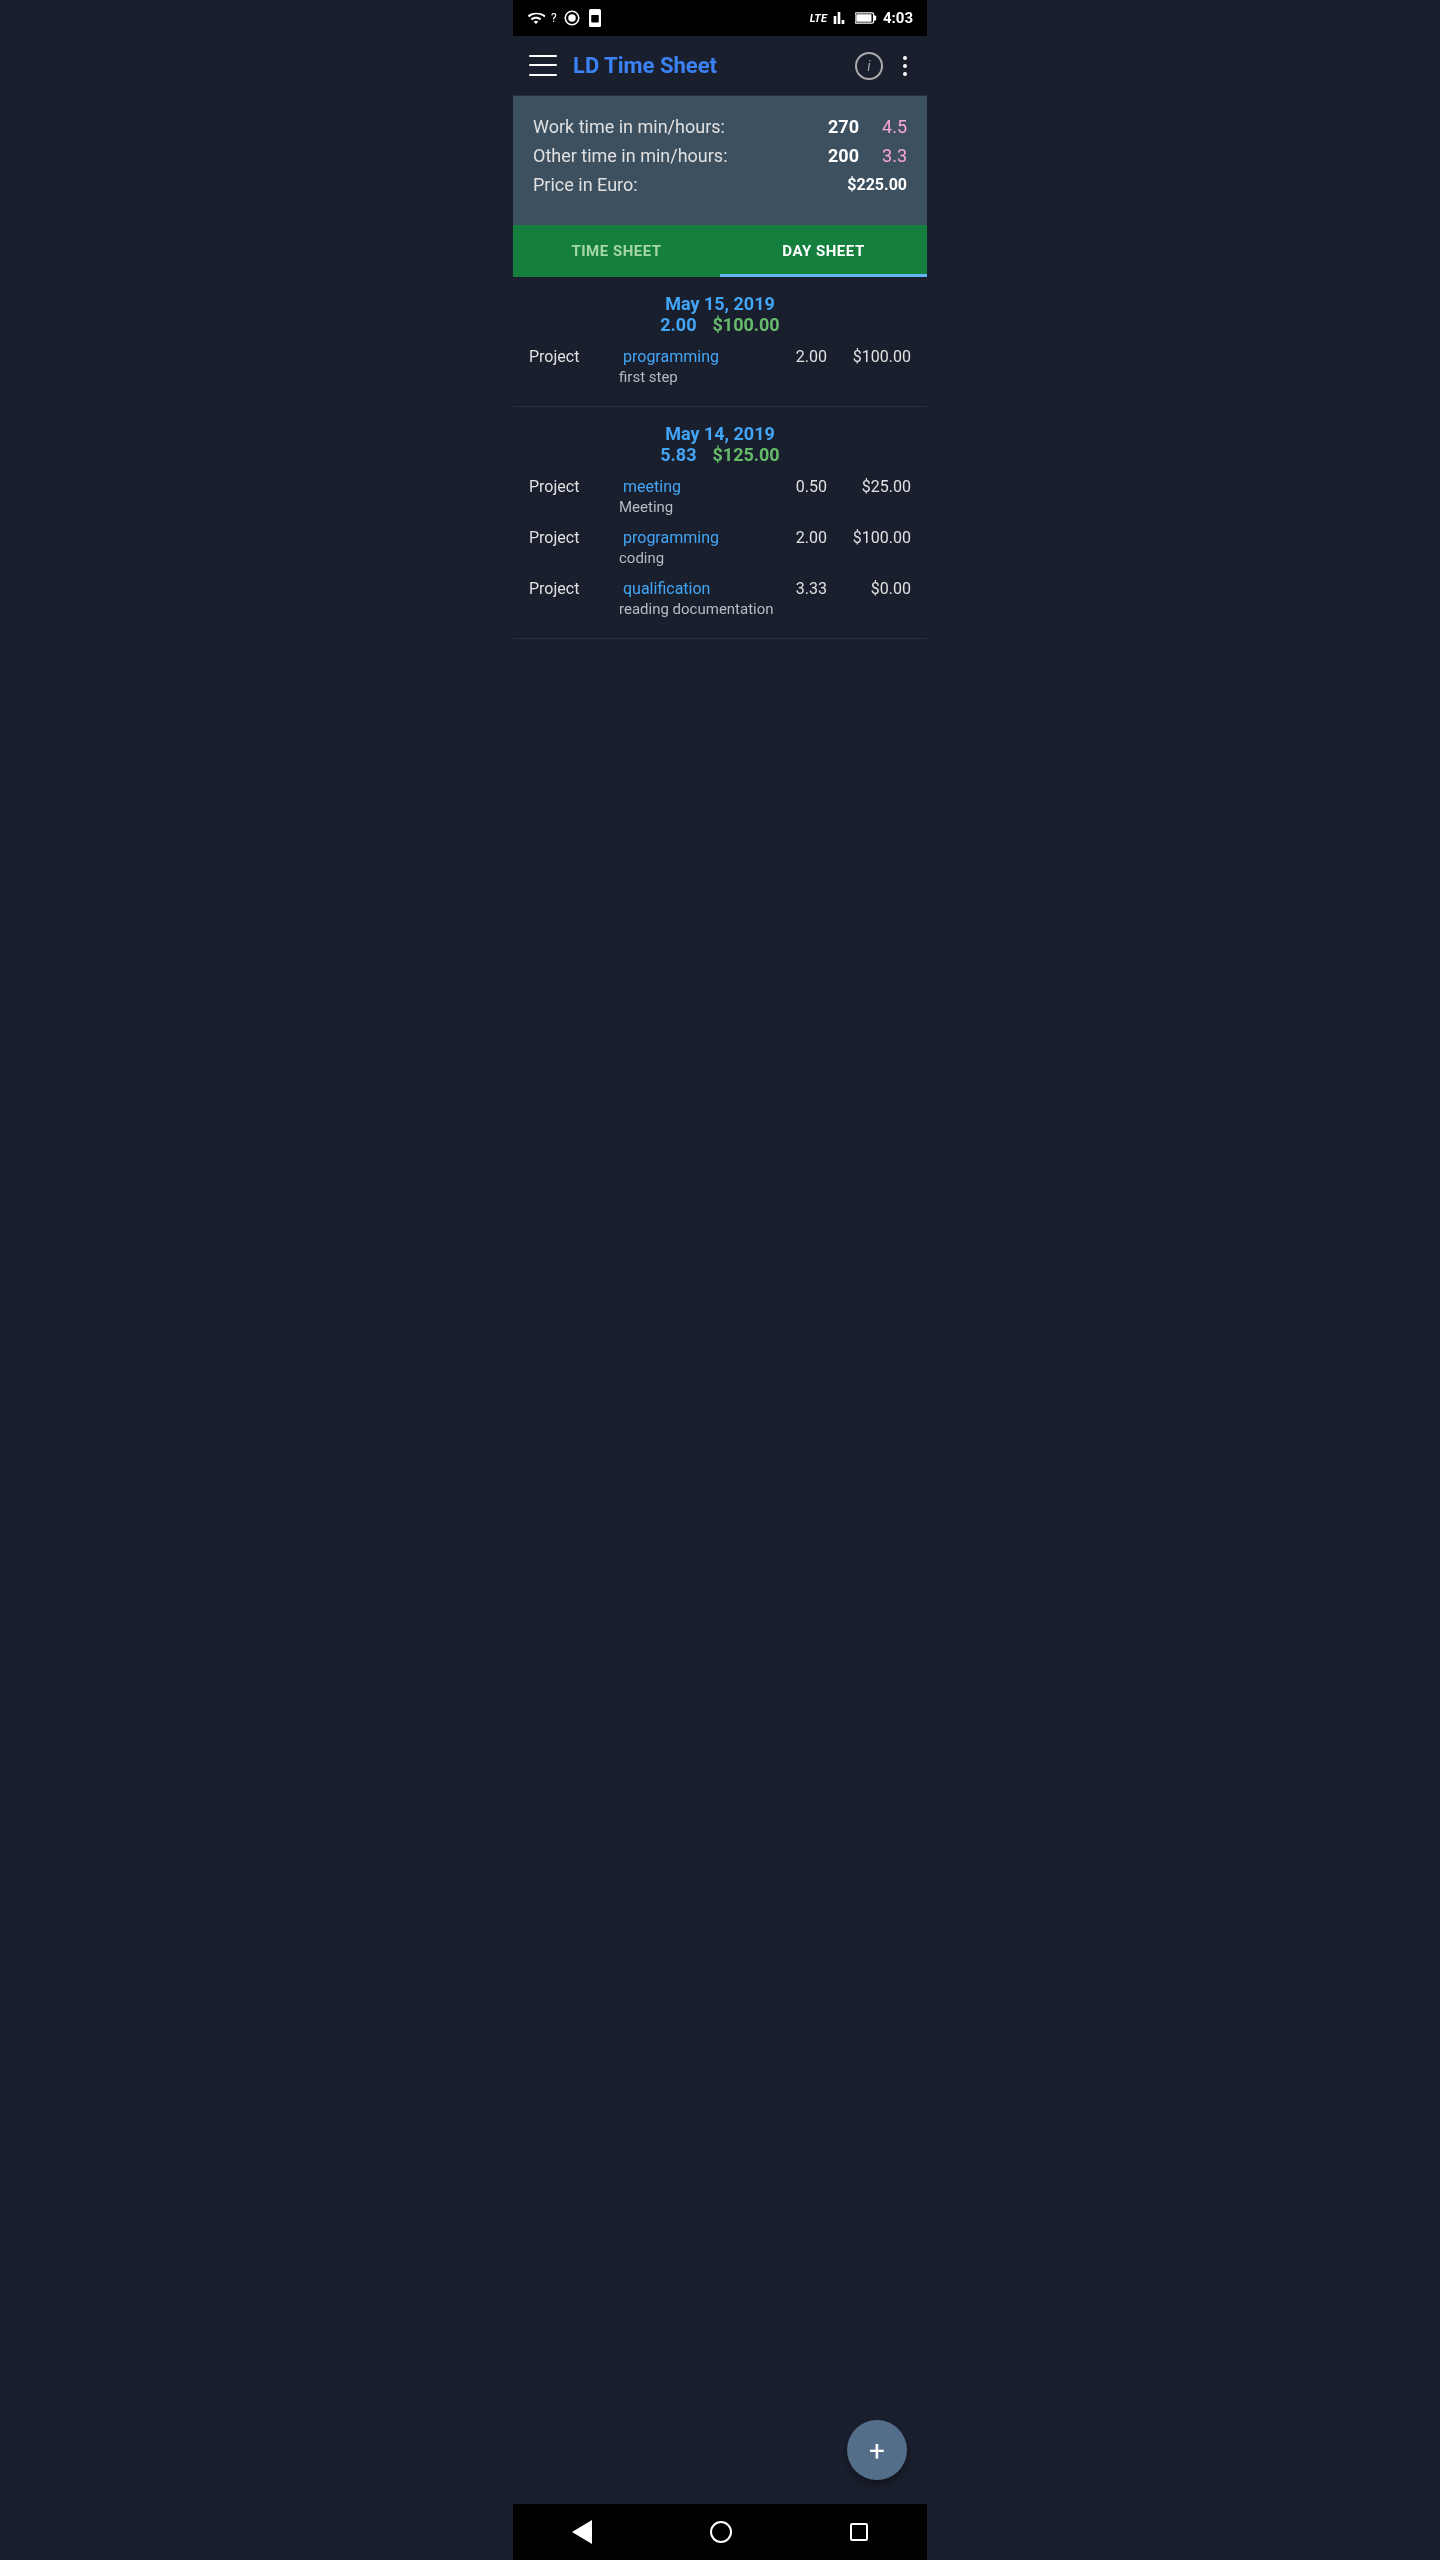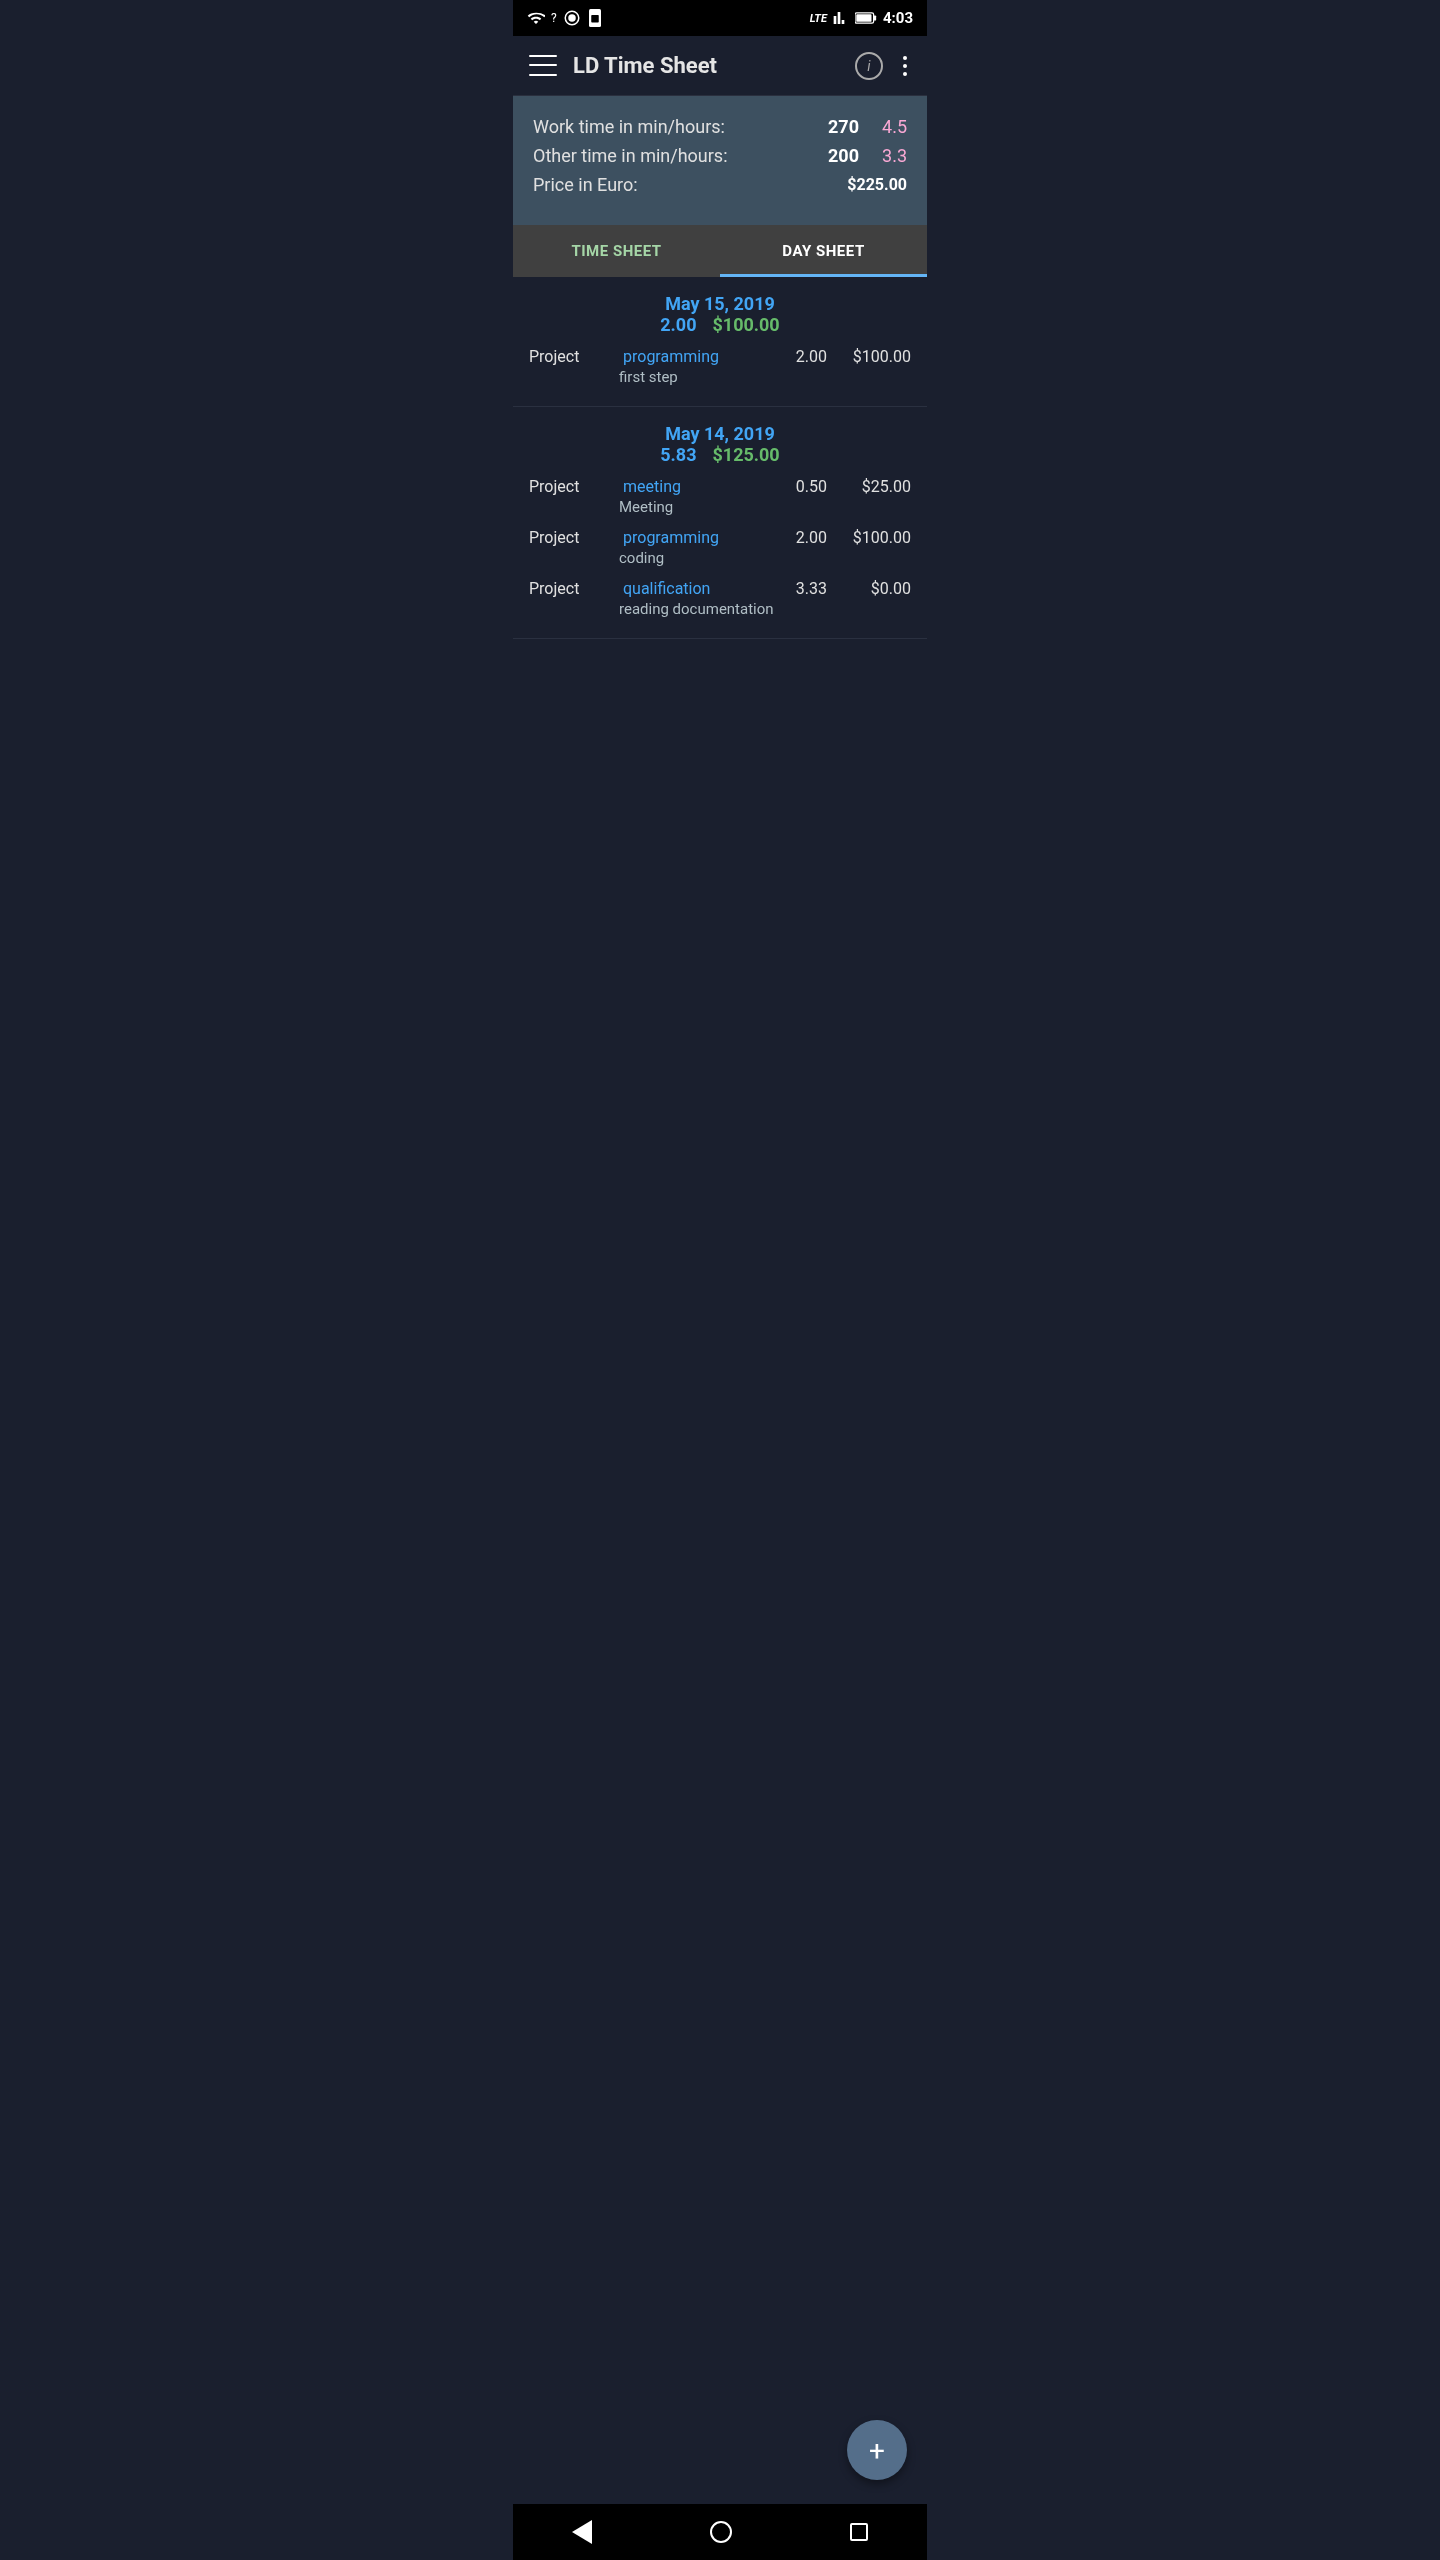--- a/index.html
+++ b/index.html
@@ -64,21 +64,21 @@
       display: block;
       height: 2px;
       background: white;
       border-radius: 1px;
     }
 
     .app-title {
       flex: 1;
       font-size: 22px;
       font-weight: bold;
-      color: #e5e5e5;
+      color: #3b82f6;
     }
 
     .app-bar-actions {
       display: flex;
       align-items: center;
       gap: 16px;
     }
 
     .info-icon {
       width: 28px;
@@ -159,21 +159,21 @@
     }
 
     .price-value {
       color: white;
       font-weight: bold;
       font-size: 16px;
     }
 
     
     .tabs {
-      background-color: #404040;
+      background-color: #15803d;
       display: flex;
       height: 52px;
     }
 
     .tab {
       flex: 1;
       display: flex;
       align-items: center;
       justify-content: center;
       font-size: 15px;

